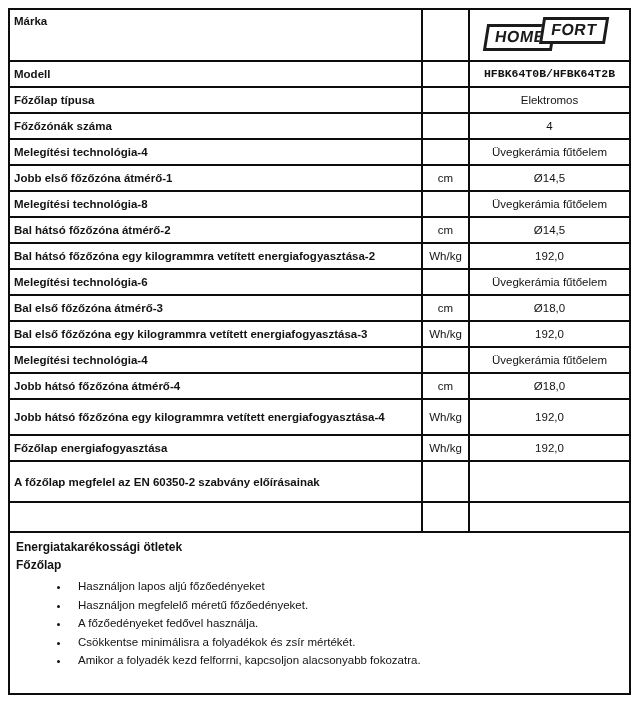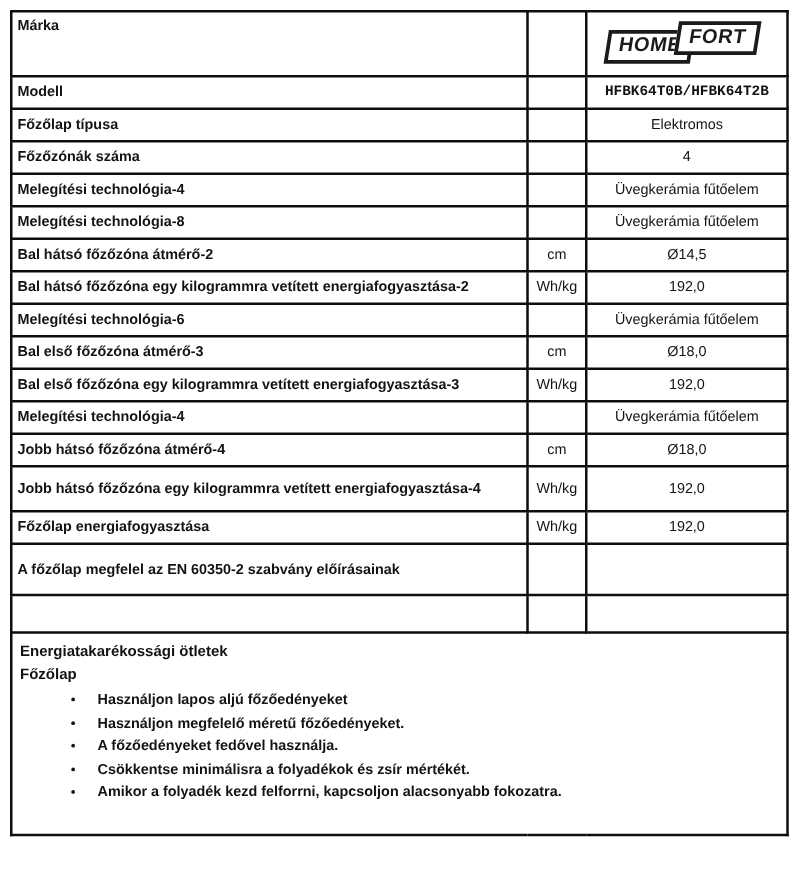--- a/index.html
+++ b/index.html
@@ -91,21 +91,21 @@
   .tips-title, .tips-subtitle {
     font-weight: bold;
     font-size: 12px;
     line-height: 18px;
   }
   ul.tips-list {
     margin: 3px 0 0 0;
     padding-left: 54px;
   }
   ul.tips-list li {
-    font-weight: bold;
+    font-weight: normal;
     font-size: 11.5px;
     line-height: 18.5px;
     padding-left: 8px;
   }
 </style>
 </head>
 <body>
 
 <div class="sheet">
   <table class="spec">
@@ -137,20 +137,25 @@
           <td class="lbl">Főzőzónák száma</td>
           <td class="unit"></td>
           <td class="val">4</td>
         </tr>
         <tr class="spec-row">
           <td class="lbl">Melegítési technológia-4</td>
           <td class="unit"></td>
           <td class="val">Üvegkerámia fűtőelem</td>
         </tr>
         <tr class="spec-row">
+          <td class="lbl">Jobb első főzőzóna átmérő-1</td>
+          <td class="unit">cm</td>
+          <td class="val">Ø14,5</td>
+        </tr>
+        <tr class="spec-row">
           <td class="lbl">Melegítési technológia-8</td>
           <td class="unit"></td>
           <td class="val">Üvegkerámia fűtőelem</td>
         </tr>
         <tr class="spec-row">
           <td class="lbl">Bal hátsó főzőzóna átmérő-2</td>
           <td class="unit">cm</td>
           <td class="val">Ø14,5</td>
         </tr>
         <tr class="spec-row">

